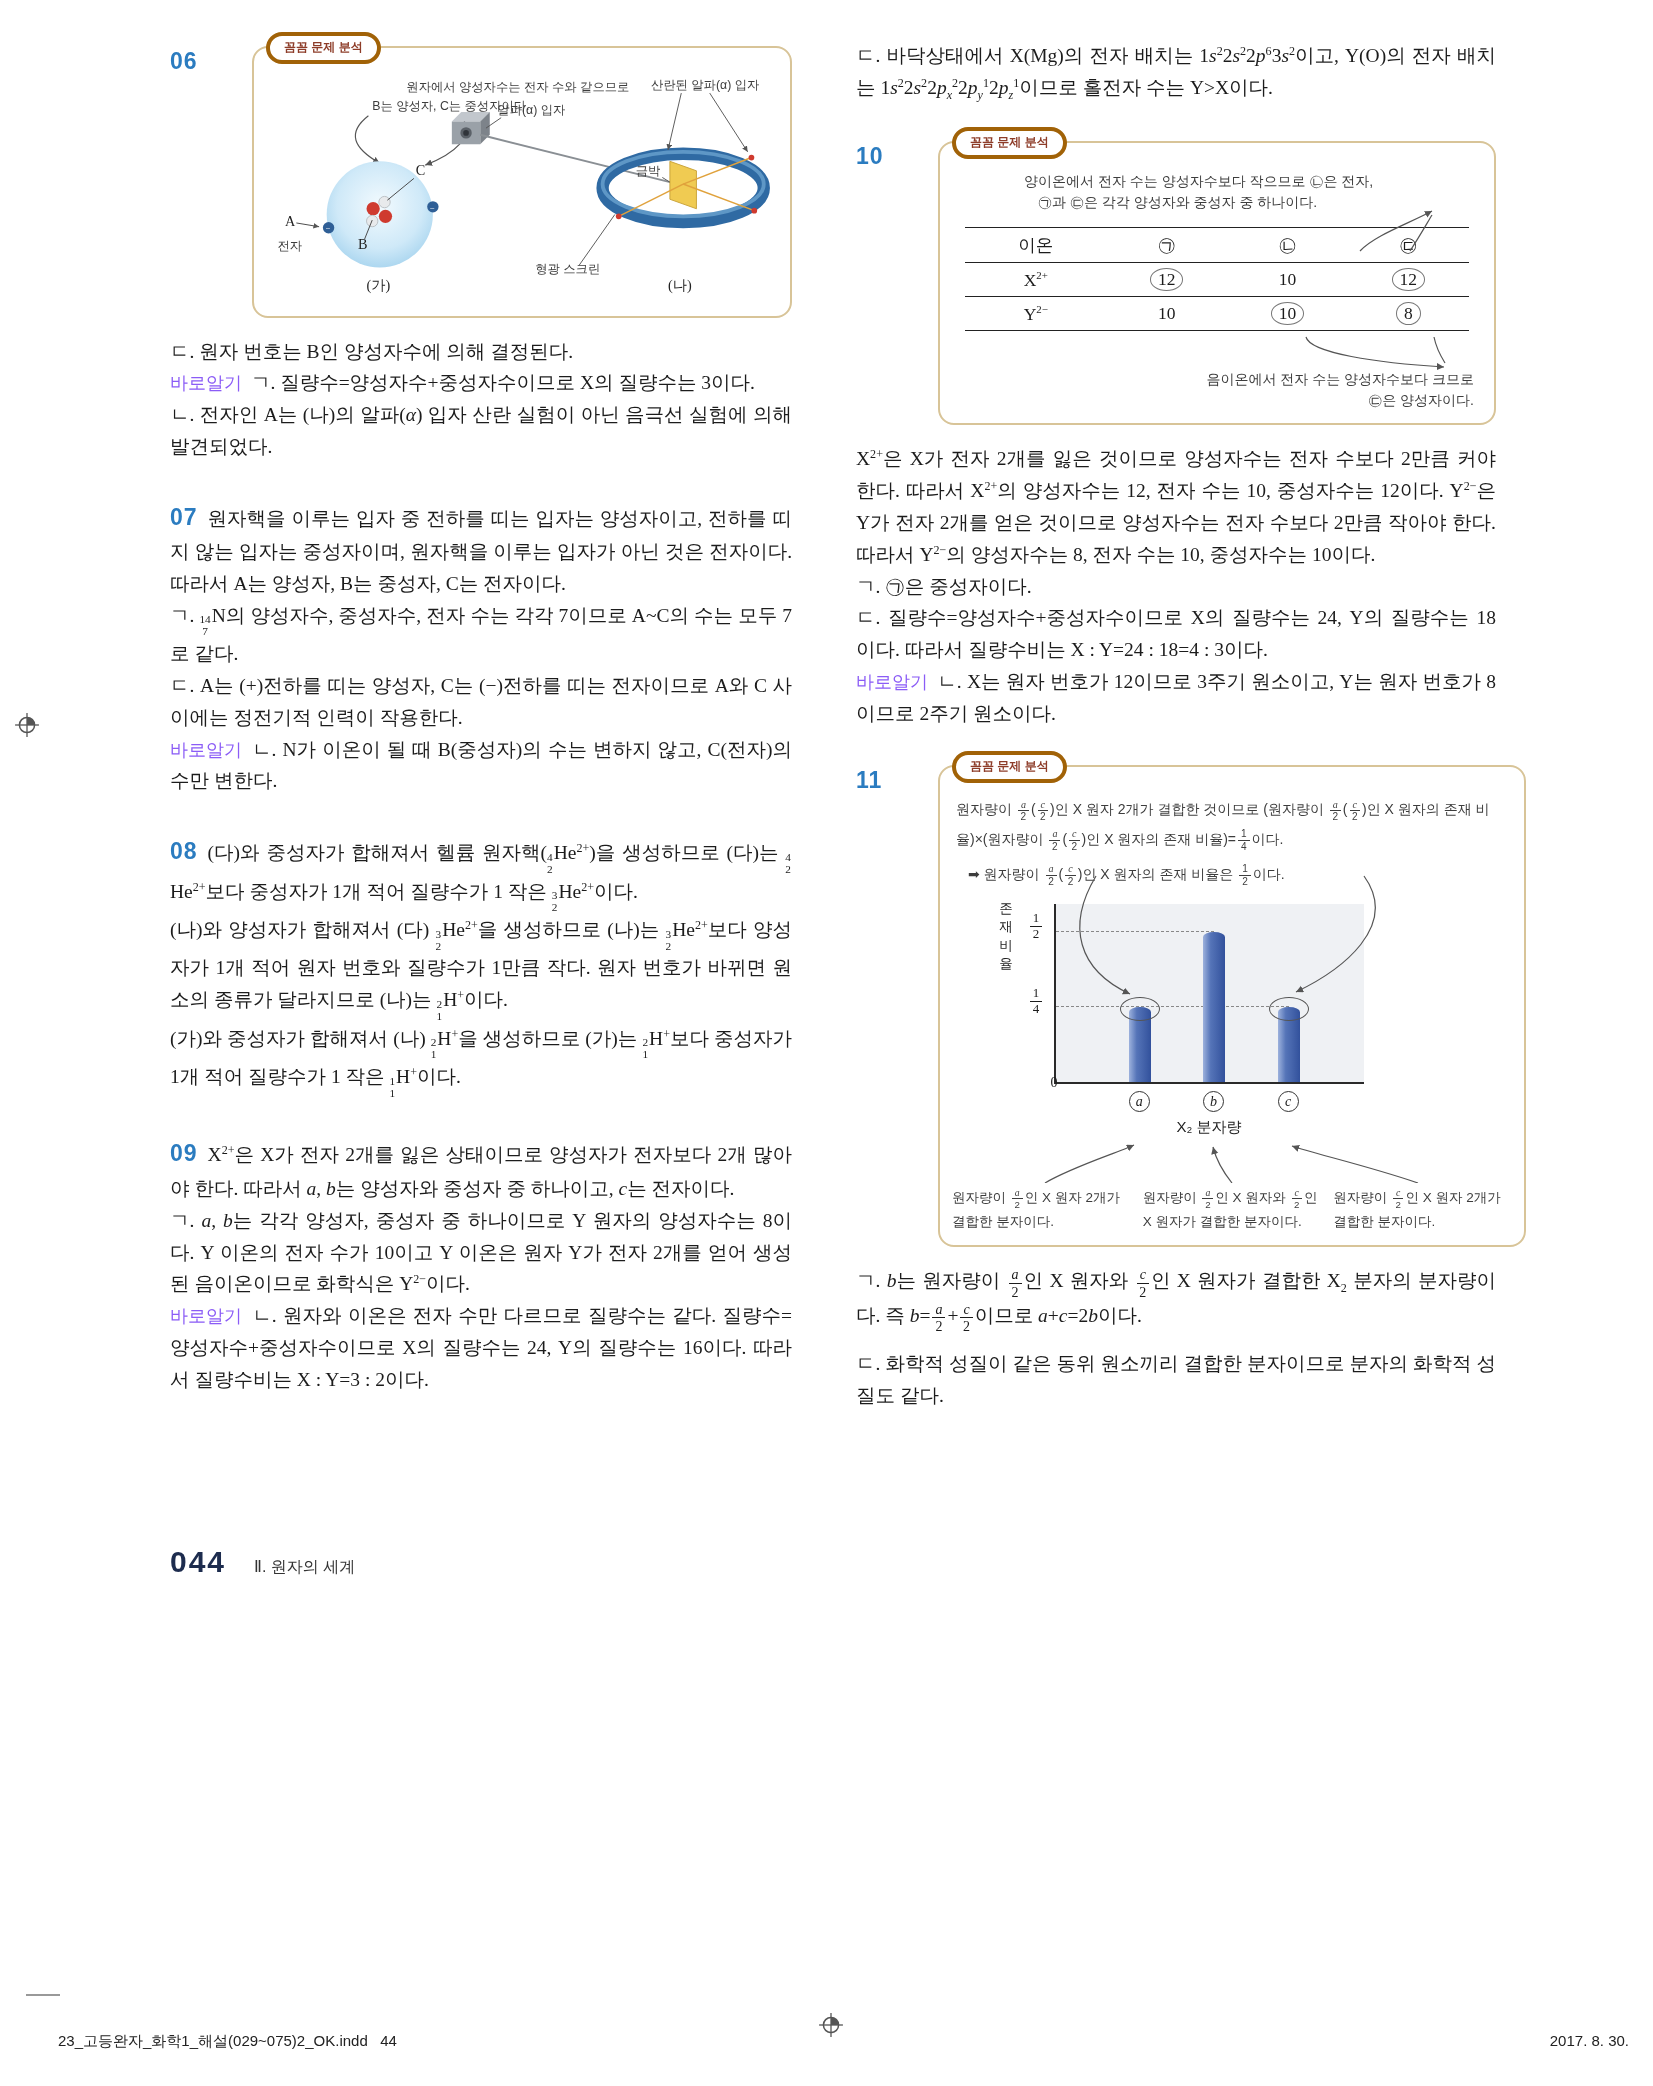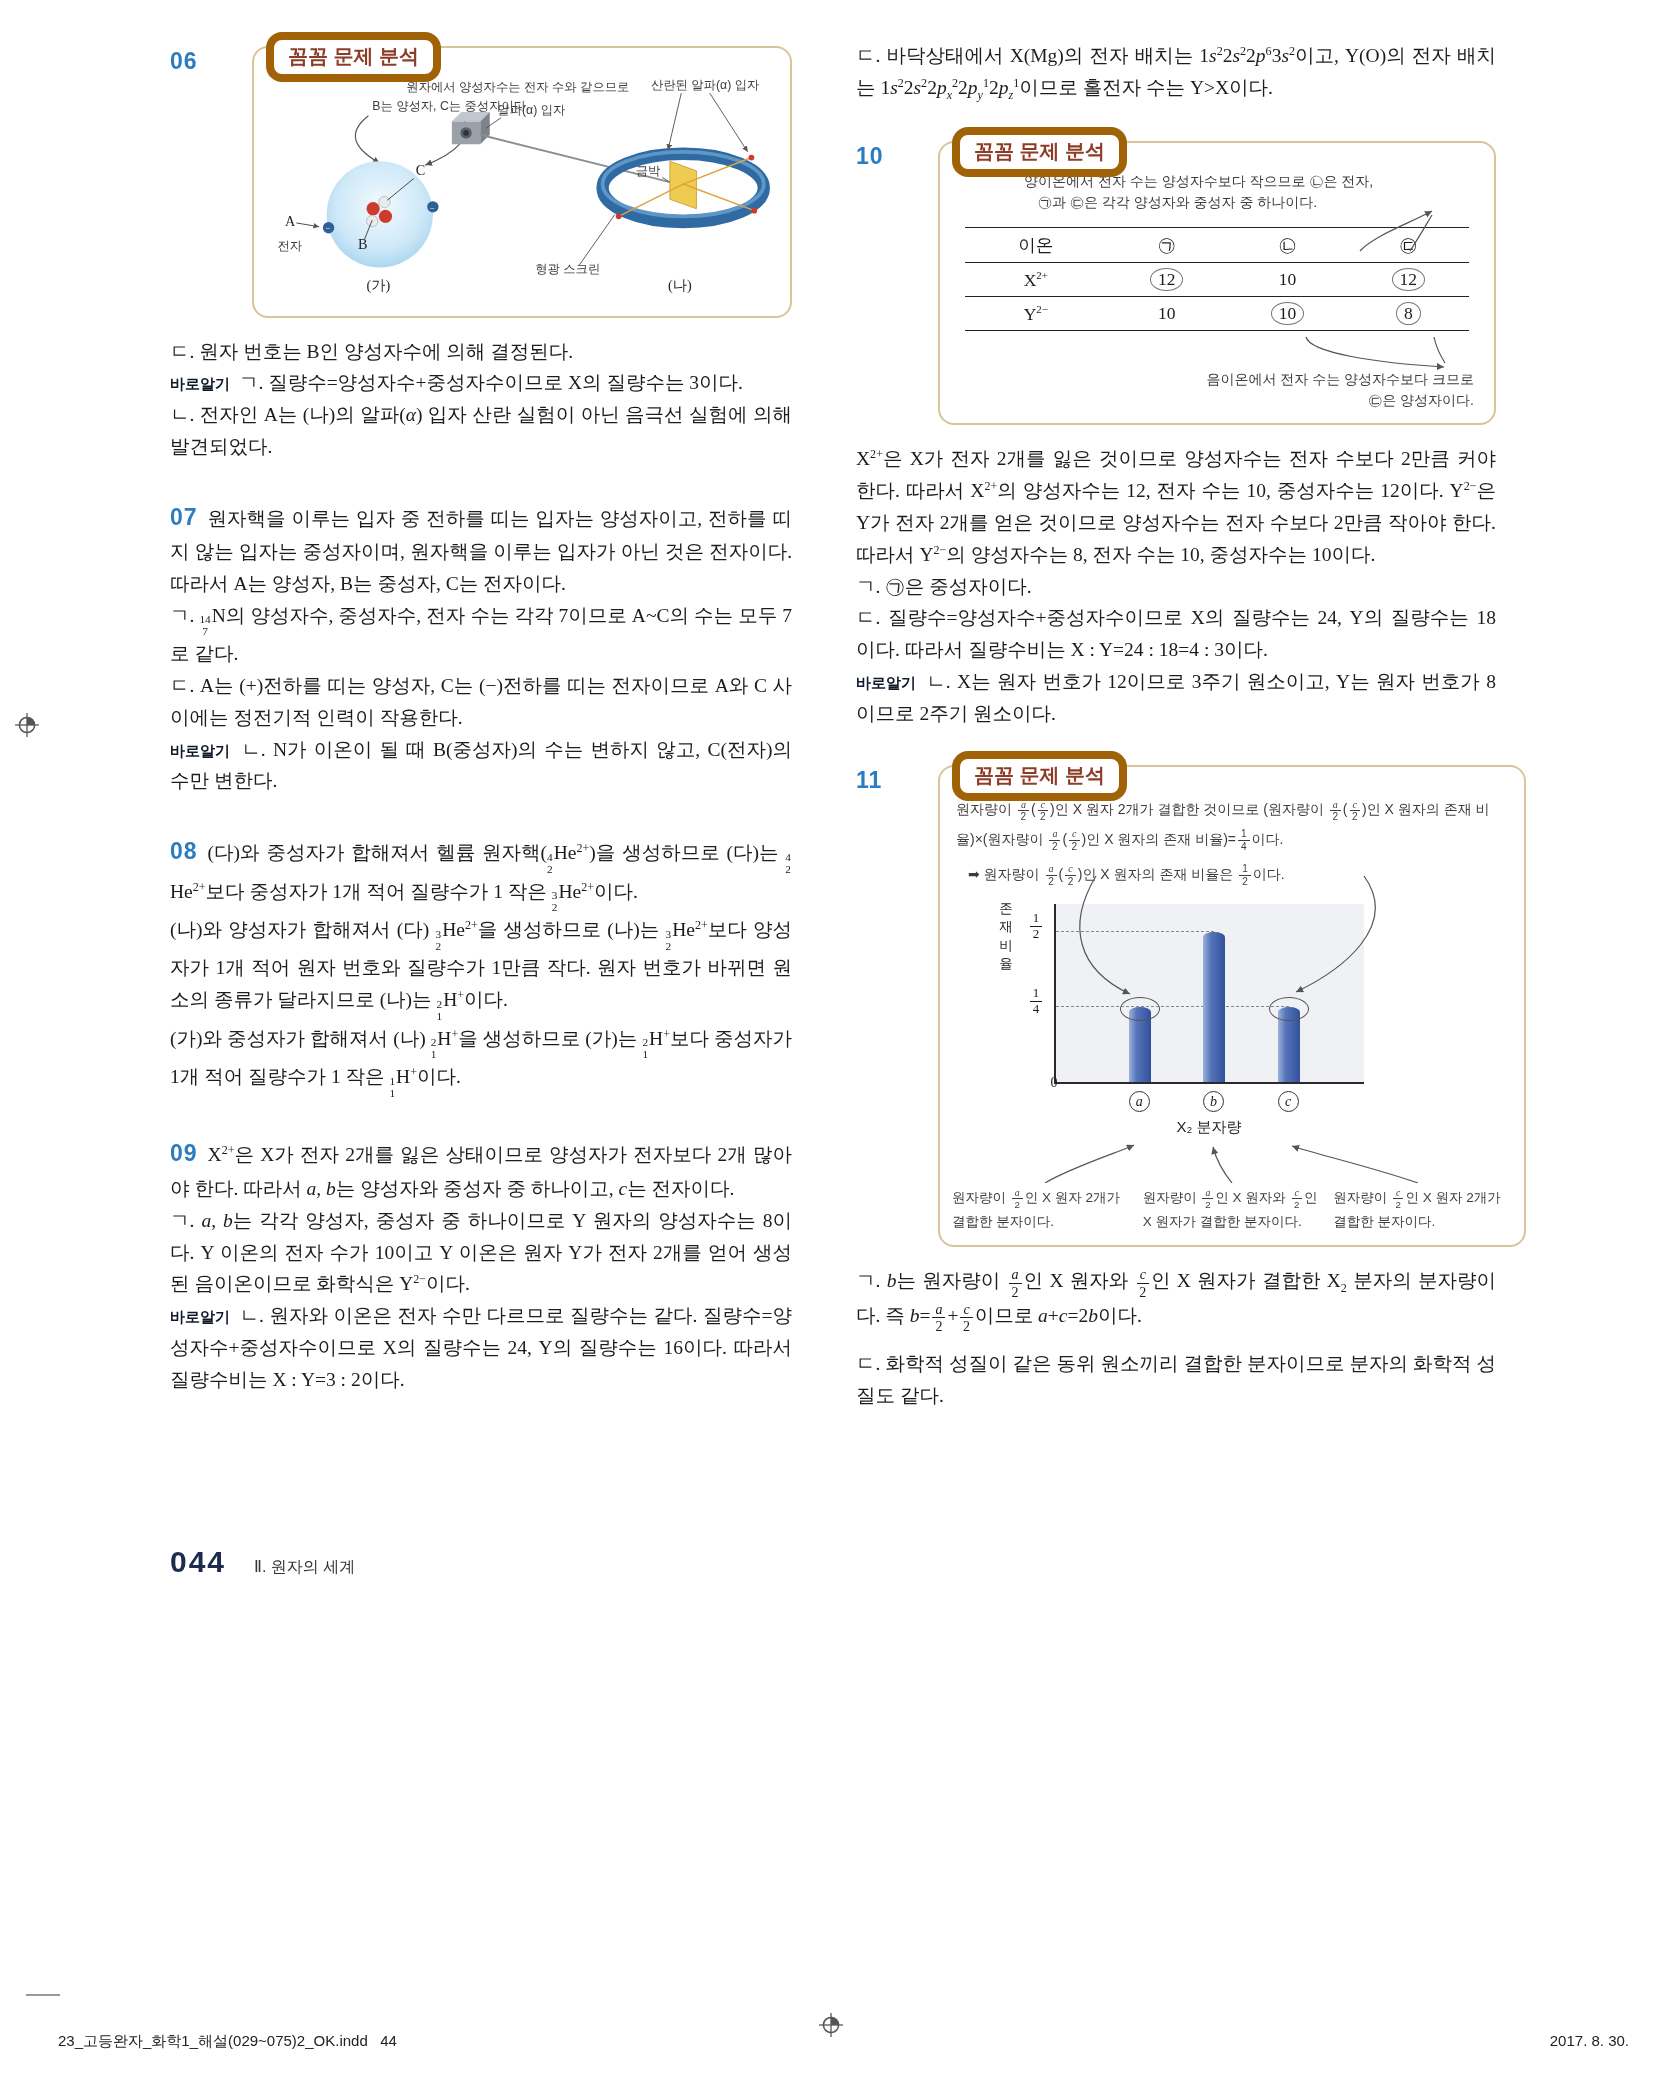--- a/index.html
+++ b/index.html
@@ -6,31 +6,31 @@
 html,body{background:#e9e9e9;}
 .page{position:relative;width:1653px;height:2086px;background:#ffffff;overflow:hidden;
   font-family:"Liberation Serif","DejaVu Serif",serif;color:#1c1c1c;}
 .col{position:absolute;}
 .col-left{left:170px;top:46px;width:622px;}
 .col-right{left:856px;top:40px;width:640px;}
 p.body{font-size:19.5px;line-height:1.63;text-align:justify;}
 .gap{margin-top:36px;}
 .pnum{font-family:"Liberation Sans","DejaVu Sans",sans-serif;font-weight:700;color:#2b7cc0;
   font-size:23px;letter-spacing:1px;margin-right:10px;}
-.baro{font-family:"Liberation Sans","DejaVu Sans",sans-serif;font-weight:700;color:#0f172a;
-  font-size:15px;margin-right:4px;}
+.baro{font-family:"Liberation Sans","DejaVu Sans",sans-serif;font-weight:400;color:#8b5cf6;
+  font-size:18px;margin-right:4px;}
 sup,sub{font-size:0.62em;}
 i{font-family:"Liberation Serif",serif;}
 .prob-boxed{display:flex;align-items:flex-start;margin-bottom:18px;gap:28px;}
 .pnum-col{width:54px;flex:none;padding-top:2px;}
 .analysis-box{flex:1;position:relative;border:2px solid #d8c498;border-radius:16px;background:#fff;
   padding:28px 12px 12px;}
-.badge{position:absolute;top:-16px;left:12px;background:#fff;border:8px solid #a16207;border-radius:16px;
+.badge{position:absolute;top:-16px;left:12px;background:#fff;border:4px solid #a16207;border-radius:16px;
   padding:3px 14px 4px;font-family:"Liberation Sans","DejaVu Sans",sans-serif;font-weight:700;
-  font-size:20px;color:#8d3c28;}
+  font-size:12px;color:#8d3c28;}
 .note{font-family:"Liberation Sans","DejaVu Sans",sans-serif;font-size:14px;color:#3d3d3d;line-height:1.5;}
 .frac{display:inline-flex;flex-direction:column;align-items:center;vertical-align:middle;
   font-size:0.72em;line-height:1.15;margin:0 2px;}
 .frac>span:first-child{border-bottom:1px solid currentColor;padding:0 3px;}
 .nn{display:inline-flex;flex-direction:column;align-items:center;font-size:0.58em;line-height:1.05;
   vertical-align:-0.15em;margin-right:1px;}
 
 .diagram06{width:100%;height:auto;display:block;}
 .dnote{font-family:"Liberation Sans","DejaVu Sans",sans-serif;font-size:13px;fill:#3d3d3d;}
 .dlabel{font-size:15px;fill:#222;}

